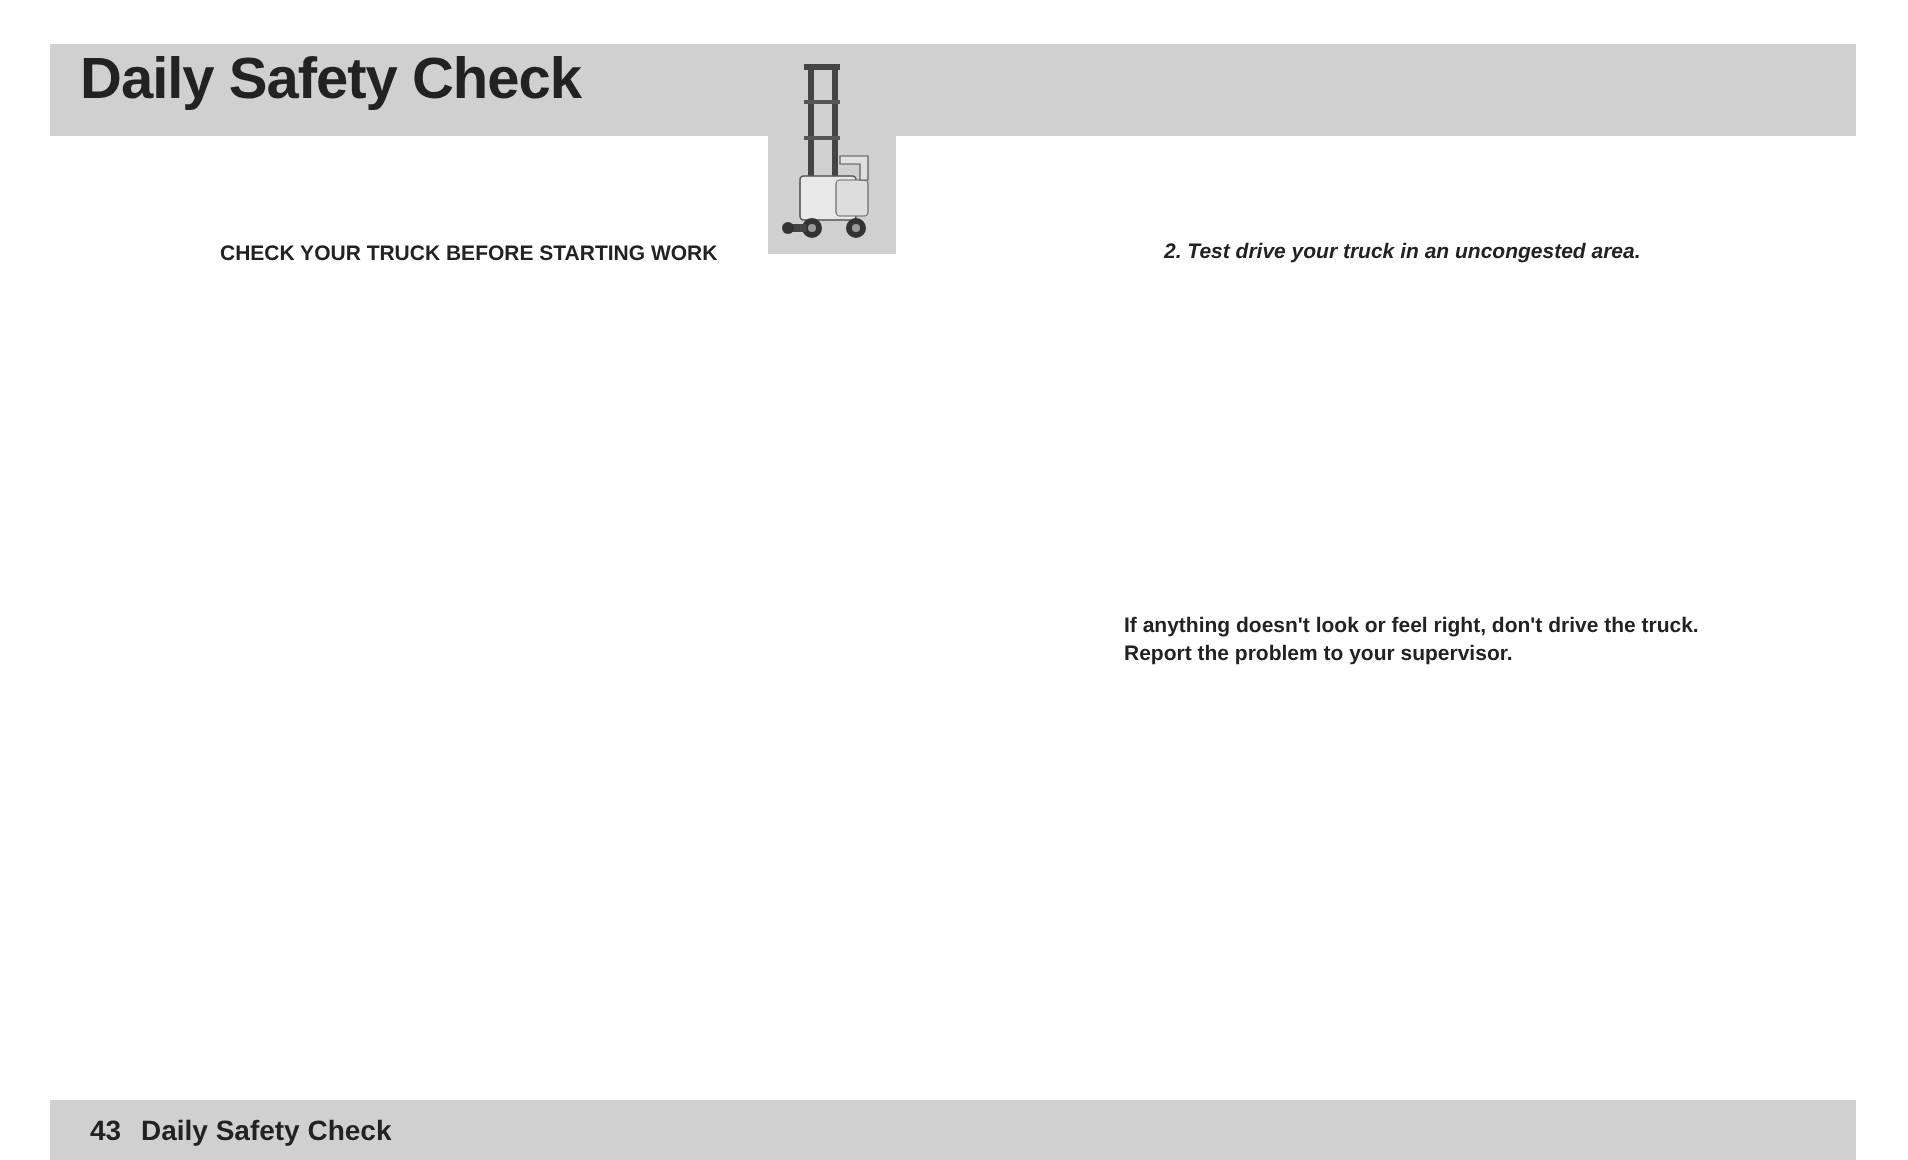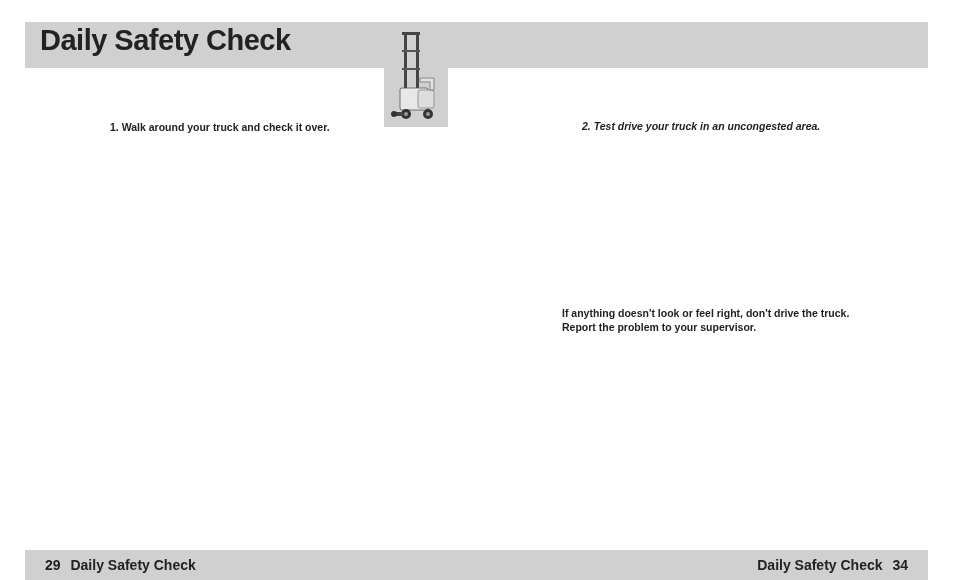--- a/index.html
+++ b/index.html
@@ -129,31 +129,27 @@
   <circle cx="18" cy="84" r="5" fill="#333"></circle>
   <circle cx="18" cy="84" r="2" fill="#999"></circle>
   <circle cx="40" cy="84" r="5" fill="#333"></circle>
   <circle cx="40" cy="84" r="2" fill="#999"></circle>
 
   <rect x="5" y="82" width="10" height="4" fill="#444"></rect>
   <circle cx="6" cy="84" r="3" fill="#333"></circle>
 </svg>
 
 <div class="col-left">
-  <div class="step-item">1.  Walk around your truck and check it over.</div>
+  <div class="subheading">CHECK YOUR TRUCK BEFORE STARTING WORK</div>
 </div>
 
 <div class="col-right">
   <div class="step-item">2.  Test drive your truck in an uncongested area.</div>
 </div>
 
 <div class="warning-text">If anything doesn't look or feel right, don't drive the truck. Report the problem to your supervisor.</div>
 
 <div class="footer-band">
   <div class="footer-left">
-    <span class="num">29</span>
+    <span class="num">43</span>
     <span>Daily Safety Check</span>
-  </div>
-  <div class="footer-right">
-    <span>Daily Safety Check</span>
-    <span class="num">34</span>
   </div>
 </div>
 
 </body></html>

